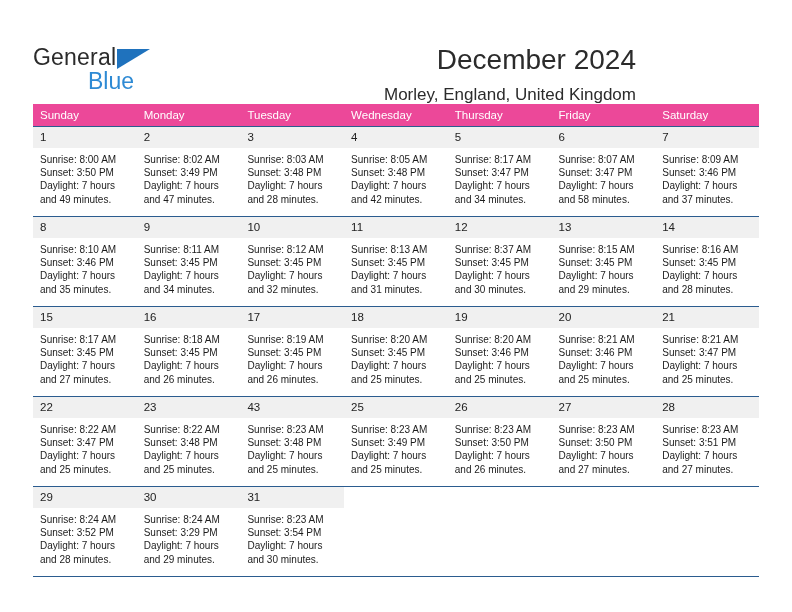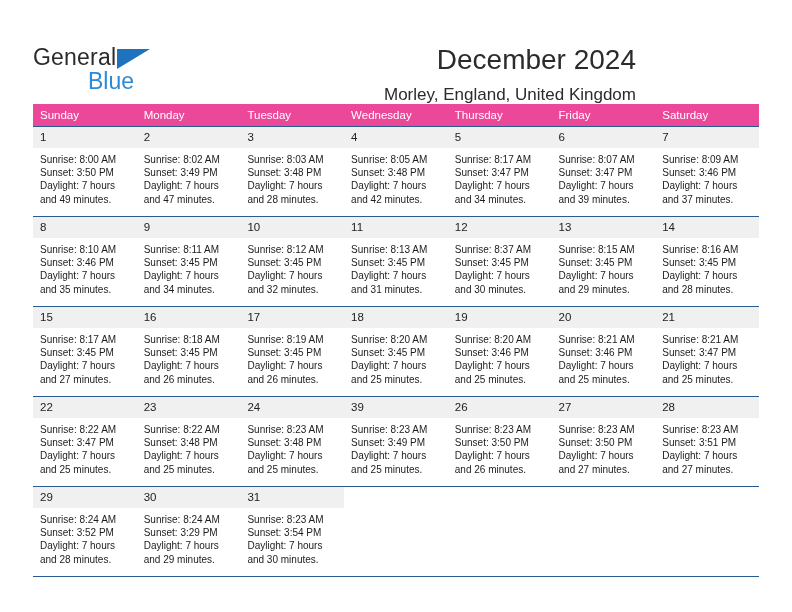--- a/index.html
+++ b/index.html
@@ -233,21 +233,21 @@
               </div>
             </div>
           </td>
         <td>
             <div class="cell filled">
               <div class="daynum">6</div>
               <div class="details">
                 <div>Sunrise: 8:07 AM</div>
                 <div>Sunset: 3:47 PM</div>
                 <div>Daylight: 7 hours</div>
-                <div>and 39 minutes.</div>
+                <div>and 58 minutes.</div>
               </div>
             </div>
           </td>
         <td>
             <div class="cell filled">
               <div class="daynum">7</div>
               <div class="details">
                 <div>Sunrise: 8:09 AM</div>
                 <div>Sunset: 3:46 PM</div>
                 <div>Daylight: 7 hours</div>
@@ -435,32 +435,32 @@
               <div class="details">
                 <div>Sunrise: 8:22 AM</div>
                 <div>Sunset: 3:48 PM</div>
                 <div>Daylight: 7 hours</div>
                 <div>and 25 minutes.</div>
               </div>
             </div>
           </td>
         <td>
             <div class="cell filled">
-              <div class="daynum">24</div>
+              <div class="daynum">43</div>
               <div class="details">
                 <div>Sunrise: 8:23 AM</div>
                 <div>Sunset: 3:48 PM</div>
                 <div>Daylight: 7 hours</div>
                 <div>and 25 minutes.</div>
               </div>
             </div>
           </td>
         <td>
             <div class="cell filled">
-              <div class="daynum">39</div>
+              <div class="daynum">25</div>
               <div class="details">
                 <div>Sunrise: 8:23 AM</div>
                 <div>Sunset: 3:49 PM</div>
                 <div>Daylight: 7 hours</div>
                 <div>and 25 minutes.</div>
               </div>
             </div>
           </td>
         <td>
             <div class="cell filled">

